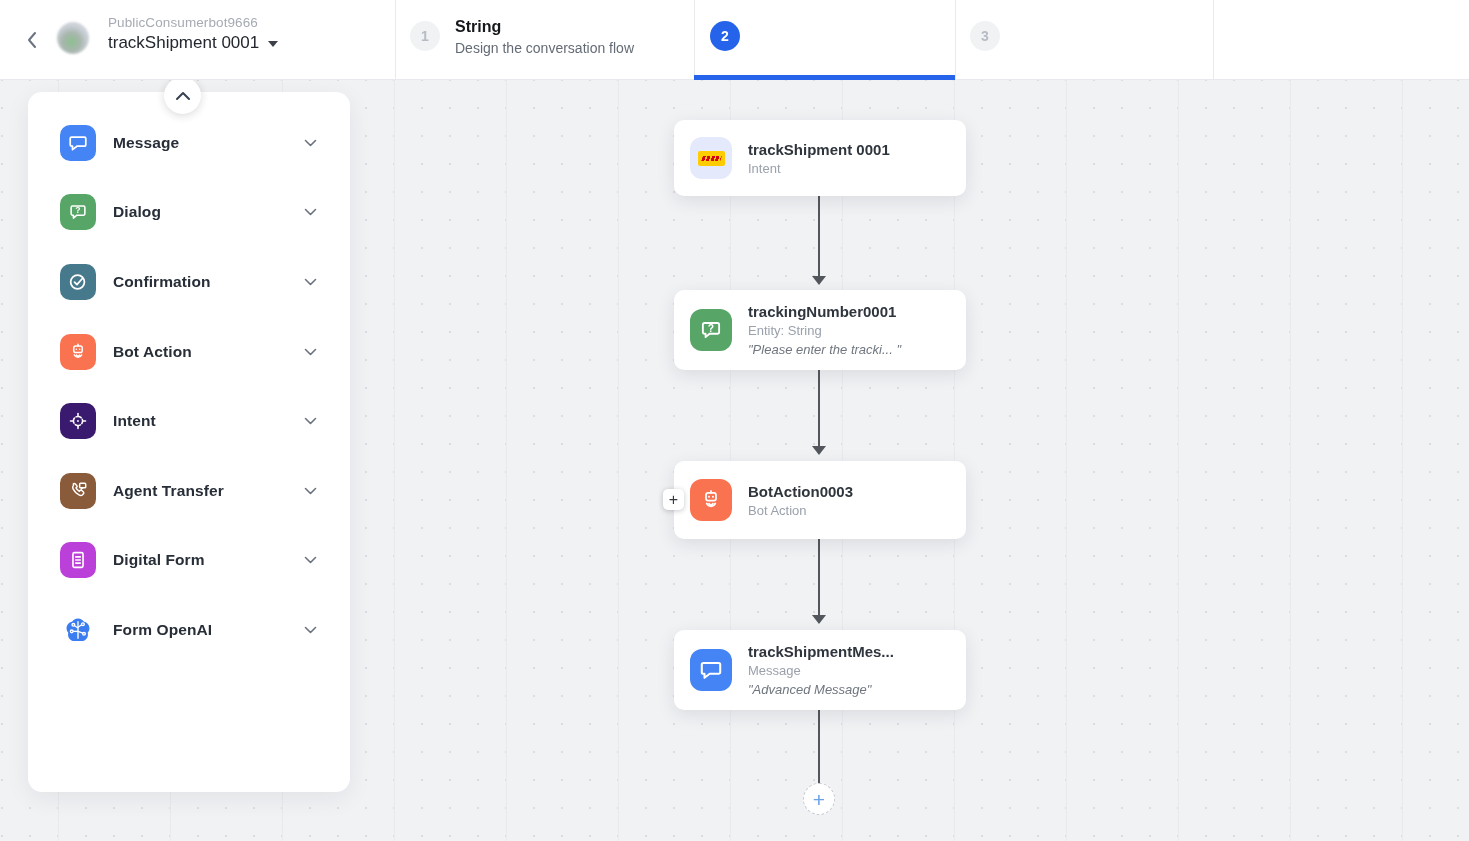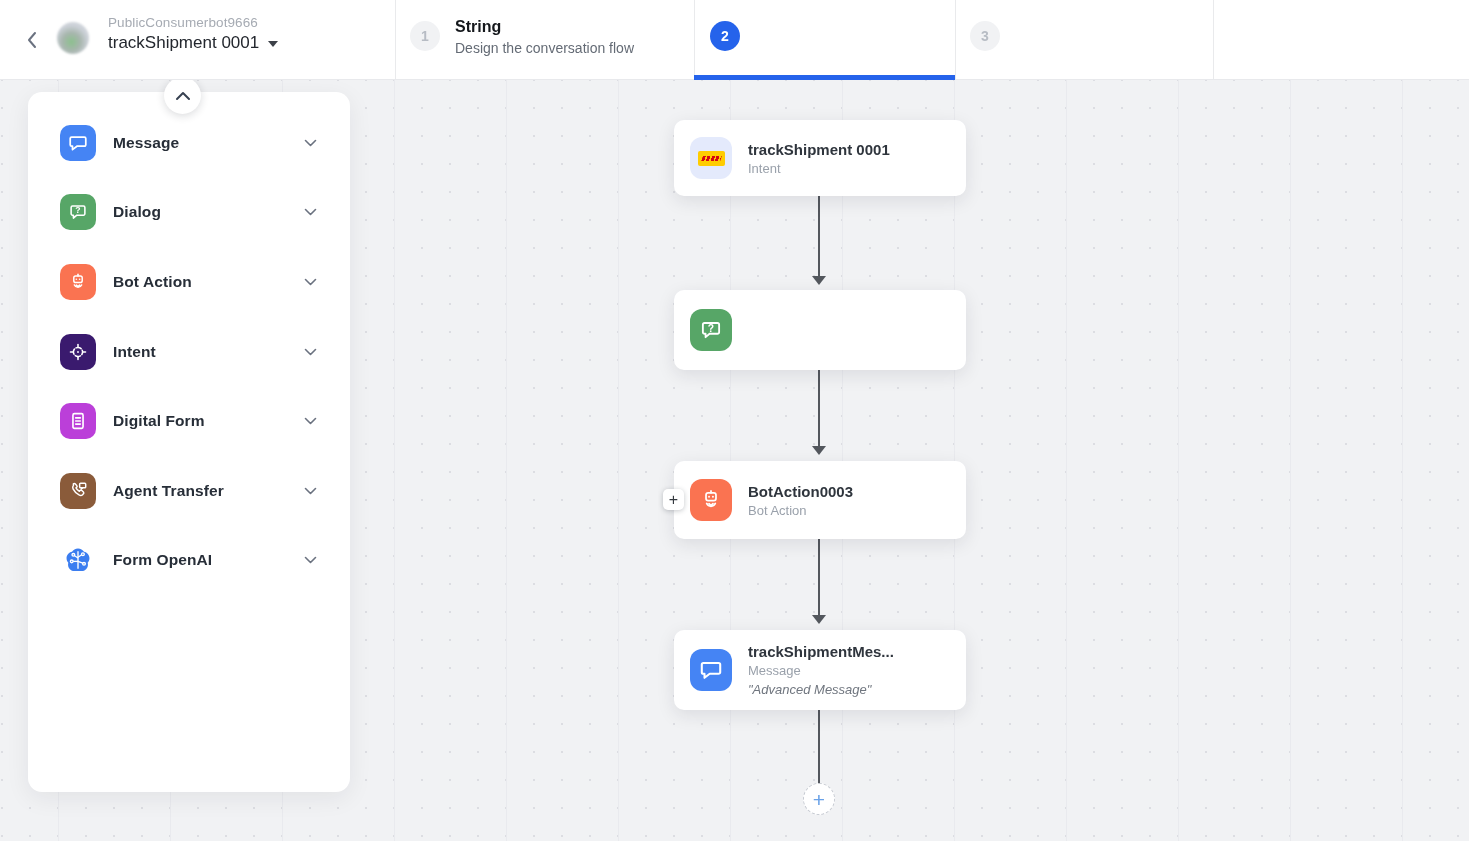--- a/index.html
+++ b/index.html
@@ -137,20 +137,32 @@
             <path d="M6 5.5h12a1.5 1.5 0 0 1 1.5 1.5v7a1.5 1.5 0 0 1-1.5 1.5h-7.3L7 18.6v-3.1H6A1.5 1.5 0 0 1 4.5 14V7A1.5 1.5 0 0 1 6 5.5z"></path>
             <text x="12" y="13.6" font-size="9.5" font-weight="bold" fill="#fff" stroke="none" text-anchor="middle" font-family="Liberation Sans, sans-serif">?</text>
           </svg>
       </div>
       <span class="side-label">Dialog</span>
       <svg width="13" height="8" viewBox="0 0 13 8">
           <polyline points="1.5,1.5 6.5,6.5 11.5,1.5" fill="none" stroke="#6b7280" stroke-width="1.6" stroke-linecap="round" stroke-linejoin="round"></polyline>
         </svg>
     </div>
 
+    <div class="side-row">
+      <div class="tile t-confirm">
+        <svg width="22" height="22" viewBox="0 0 24 24" fill="none" stroke="#fff" stroke-width="1.9" stroke-linecap="round" stroke-linejoin="round">
+            <circle cx="11.5" cy="12" r="7.5"></circle>
+            <polyline points="8.2,12.2 10.8,14.8 16.8,8.2"></polyline>
+          </svg>
+      </div>
+      <span class="side-label">Confirmation</span>
+      <svg width="13" height="8" viewBox="0 0 13 8">
+          <polyline points="1.5,1.5 6.5,6.5 11.5,1.5" fill="none" stroke="#6b7280" stroke-width="1.6" stroke-linecap="round" stroke-linejoin="round"></polyline>
+        </svg>
+    </div>
 
     <div class="side-row">
       <div class="tile t-botaction">
         <svg width="22" height="22" viewBox="0 0 24 24" fill="none" stroke="#fff" stroke-width="1.6" stroke-linecap="round" stroke-linejoin="round">
             <line x1="12" y1="3.6" x2="12" y2="5.4"></line>
             <rect x="7.4" y="5.4" width="9.2" height="7.2" rx="2"></rect>
             <circle cx="10.2" cy="9" r="0.9" fill="#fff" stroke="none"></circle>
             <circle cx="13.8" cy="9" r="0.9" fill="#fff" stroke="none"></circle>
             <path d="M8 15.2c.9 1.8 2.3 2.6 4 2.6s3.1-.8 4-2.6"></path>
             <path d="M10.2 15.4l1.8 1.6 1.8-1.6"></path>
@@ -175,43 +187,43 @@
             <circle cx="12" cy="12" r="1" fill="#fff" stroke="none"></circle>
           </svg>
       </div>
       <span class="side-label">Intent</span>
       <svg width="13" height="8" viewBox="0 0 13 8">
           <polyline points="1.5,1.5 6.5,6.5 11.5,1.5" fill="none" stroke="#6b7280" stroke-width="1.6" stroke-linecap="round" stroke-linejoin="round"></polyline>
         </svg>
     </div>
 
     <div class="side-row">
+      <div class="tile t-agent">
+        <svg width="22" height="22" viewBox="0 0 24 24" fill="none" stroke="#fff" stroke-width="1.6" stroke-linejoin="round">
+            <path d="M7 4.2c.5-.5 1.4-.5 1.9 0l1.7 1.7c.5.5.5 1.4 0 1.9l-.8.8c.8 1.6 2.1 2.9 3.7 3.7l.8-.8c.5-.5 1.4-.5 1.9 0l1.7 1.7c.5.5.5 1.4 0 1.9l-.9.9c-.9.9-2.3 1.1-3.5.5-3-1.5-5.4-3.9-6.9-6.9-.6-1.2-.4-2.6.4-3.5z"></path>
+            <rect x="13.8" y="3.6" width="6.6" height="4.9" rx="1"></rect>
+            <path d="M15.6 8.5v1.6l1.7-1.6" stroke-width="1.2"></path>
+          </svg>
+      </div>
+      <span class="side-label">Agent Transfer</span>
+      <svg width="13" height="8" viewBox="0 0 13 8">
+          <polyline points="1.5,1.5 6.5,6.5 11.5,1.5" fill="none" stroke="#6b7280" stroke-width="1.6" stroke-linecap="round" stroke-linejoin="round"></polyline>
+        </svg>
+    </div>
+
+    <div class="side-row">
       <div class="tile t-form">
         <svg width="22" height="22" viewBox="0 0 24 24" fill="none" stroke="#fff" stroke-width="1.8" stroke-linecap="round">
             <rect x="6.5" y="4" width="11" height="16" rx="1.6"></rect>
             <line x1="9.5" y1="8.6" x2="14.5" y2="8.6"></line>
             <line x1="9.5" y1="12" x2="14.5" y2="12"></line>
             <line x1="9.5" y1="15.4" x2="14.5" y2="15.4"></line>
           </svg>
       </div>
       <span class="side-label">Digital Form</span>
-      <svg width="13" height="8" viewBox="0 0 13 8">
-          <polyline points="1.5,1.5 6.5,6.5 11.5,1.5" fill="none" stroke="#6b7280" stroke-width="1.6" stroke-linecap="round" stroke-linejoin="round"></polyline>
-        </svg>
-    </div>
-
-    <div class="side-row">
-      <div class="tile t-agent">
-        <svg width="22" height="22" viewBox="0 0 24 24" fill="none" stroke="#fff" stroke-width="1.6" stroke-linejoin="round">
-            <path d="M7 4.2c.5-.5 1.4-.5 1.9 0l1.7 1.7c.5.5.5 1.4 0 1.9l-.8.8c.8 1.6 2.1 2.9 3.7 3.7l.8-.8c.5-.5 1.4-.5 1.9 0l1.7 1.7c.5.5.5 1.4 0 1.9l-.9.9c-.9.9-2.3 1.1-3.5.5-3-1.5-5.4-3.9-6.9-6.9-.6-1.2-.4-2.6.4-3.5z"></path>
-            <rect x="13.8" y="3.6" width="6.6" height="4.9" rx="1"></rect>
-            <path d="M15.6 8.5v1.6l1.7-1.6" stroke-width="1.2"></path>
-          </svg>
-      </div>
-      <span class="side-label">Agent Transfer</span>
       <svg width="13" height="8" viewBox="0 0 13 8">
           <polyline points="1.5,1.5 6.5,6.5 11.5,1.5" fill="none" stroke="#6b7280" stroke-width="1.6" stroke-linecap="round" stroke-linejoin="round"></polyline>
         </svg>
     </div>
 
     <div class="side-row">
       <div class="tile" style="background:transparent;">
         <svg width="34" height="30" viewBox="0 0 24 22">
             <path fill="#3b7df0" d="M12 2.6c-1.9 0-3.5 1-4.4 2.4C5.3 5.4 3.6 7.4 3.6 9.8c0 1.3.5 2.4 1.3 3.3-.1.4-.2.9-.2 1.3 0 2.6 2.1 4.7 4.7 4.7h5.2c2.6 0 4.7-2.1 4.7-4.7 0-.4-.1-.9-.2-1.3.8-.9 1.3-2 1.3-3.3 0-2.4-1.7-4.4-4-4.8C15.5 3.6 13.9 2.6 12 2.6z"></path>
             <g stroke="#fff" stroke-width="1" fill="none">
@@ -255,20 +267,25 @@
     </div>
   </div>
 
   <div class="node" style="top:290px; height:80px;">
     <div class="node-tile t-entity">
       <svg width="26" height="26" viewBox="0 0 24 24" fill="none" stroke="#fff" stroke-width="1.7" stroke-linejoin="round">
           <path d="M6 5.5h12a1.5 1.5 0 0 1 1.5 1.5v7a1.5 1.5 0 0 1-1.5 1.5h-7.3L7 18.6v-3.1H6A1.5 1.5 0 0 1 4.5 14V7A1.5 1.5 0 0 1 6 5.5z"></path>
           <text x="12" y="13.6" font-size="9.5" font-weight="bold" fill="#fff" stroke="none" text-anchor="middle" font-family="Liberation Sans, sans-serif">?</text>
         </svg>
     </div>
+    <div class="node-text">
+      <div class="node-title">trackingNumber0001</div>
+      <div class="node-sub">Entity: String</div>
+      <div class="node-quote">"Please enter the tracki... "</div>
+    </div>
   </div>
 
   <div class="node" style="top:461px; height:78px;">
     <div class="node-tile t-botaction">
       <svg width="26" height="26" viewBox="0 0 24 24" fill="none" stroke="#fff" stroke-width="1.6" stroke-linecap="round" stroke-linejoin="round">
           <line x1="12" y1="3.6" x2="12" y2="5.4"></line>
           <rect x="7.4" y="5.4" width="9.2" height="7.2" rx="2"></rect>
           <circle cx="10.2" cy="9" r="0.9" fill="#fff" stroke="none"></circle>
           <circle cx="13.8" cy="9" r="0.9" fill="#fff" stroke="none"></circle>
           <path d="M8 15.2c.9 1.8 2.3 2.6 4 2.6s3.1-.8 4-2.6"></path>

